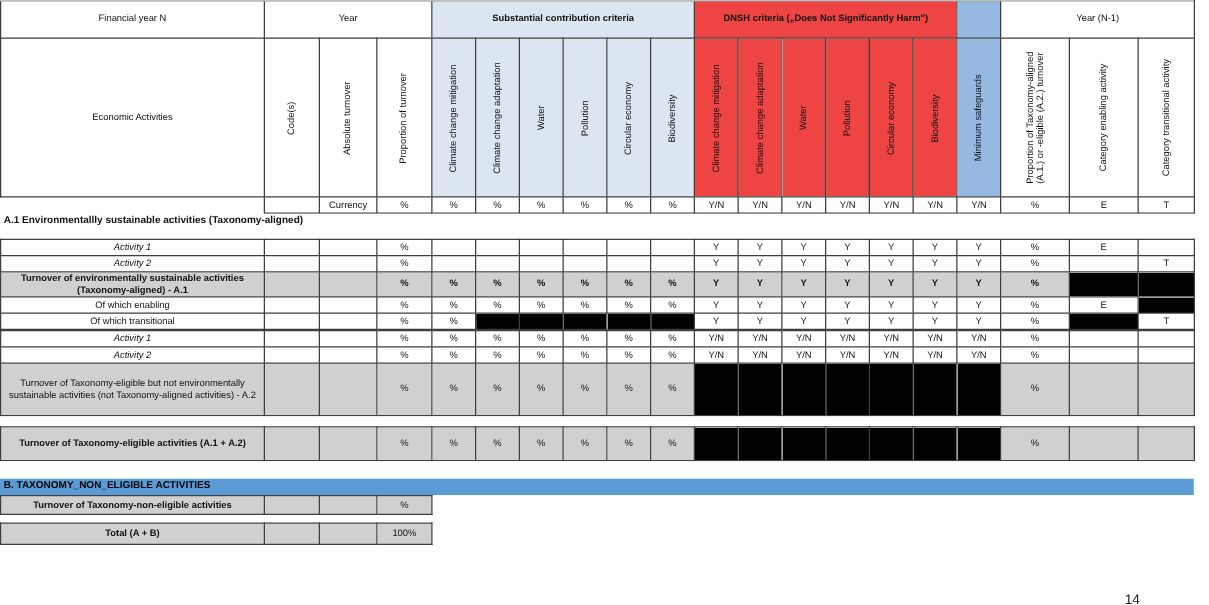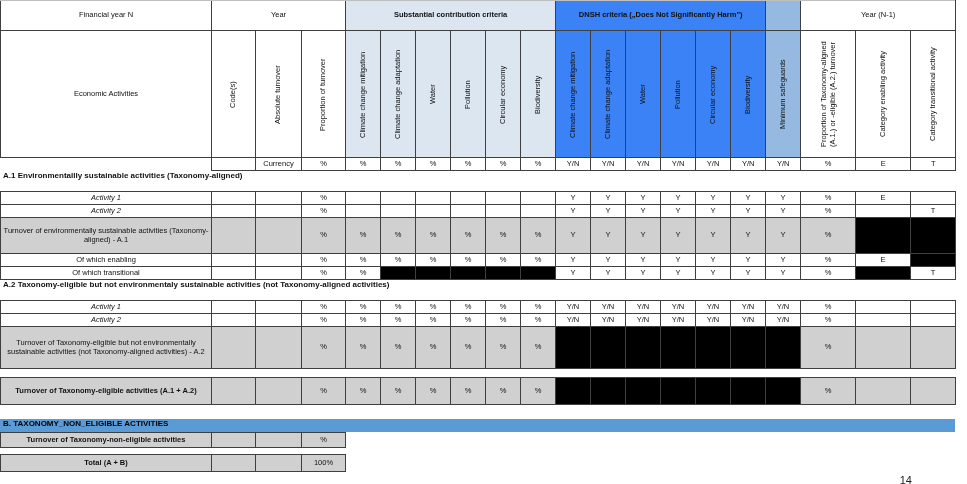--- a/index.html
+++ b/index.html
@@ -25,21 +25,21 @@
     vertical-align:middle;
     text-align:center;
     font-size:7.5px;
     line-height:1.15;
     overflow:hidden;
     word-wrap:break-word;
   }
 
   
   .bg-lightblue{background:#dce6f1;}
-  .bg-midblue{background:#3b82f6;margin-left:48px;}
+  .bg-midblue{background:#ef4444;margin-left:48px;}
   .bg-safeguard{background:#95b9e1;}
   .bg-gray{background:#d0d0d0;}
   .bg-black{background:#000000;}
   .bg-white{background:#ffffff;}
 
   
   .vert{
     writing-mode:vertical-rl;
     transform:rotate(180deg);
     white-space:normal;
@@ -303,21 +303,21 @@
           <td class="bg-white">Y</td>
           <td class="bg-white">Y</td>
           <td class="bg-white">Y</td>
           <td class="bg-white">Y</td>
           <td class="bg-white">Y</td>
           <td class="bg-white">Y</td>
           <td class="bg-white">%</td>
           <td class="bg-white"></td>
           <td class="bg-white">T</td>
         </tr>
-        <tr style="height: 36px;">
+        <tr style="height: 20px; font-weight: bold;">
           <td class="left bg-gray">Turnover of environmentally sustainable activities (Taxonomy-aligned) - A.1</td>
           <td class="bg-gray"></td>
           <td class="bg-gray"></td>
           <td class="bg-gray">%</td>
           <td class="bg-gray">%</td>
           <td class="bg-gray">%</td>
           <td class="bg-gray">%</td>
           <td class="bg-gray">%</td>
           <td class="bg-gray">%</td>
           <td class="bg-gray">%</td>
@@ -372,21 +372,20 @@
           <td class="bg-white">Y</td>
           <td class="bg-white">Y</td>
           <td class="bg-white">Y</td>
           <td class="bg-white">%</td>
           <td class="bg-black"></td>
           <td class="bg-white">T</td>
         </tr>
       </tbody>
   </table>
 
-  <div class="subhdr">A.2   Taxonomy-eligible but not environmentaly sustainable activities (not Taxonomy-aligned activities)</div>
 
   <table class="tx" id="tbl-a2">
     <colgroup>
       <col style="width:211px">
         <col style="width:44px">
         <col style="width:46px">
         <col style="width:44px">
       <col style="width:35px">
         <col style="width:35px">
         <col style="width:35px">

